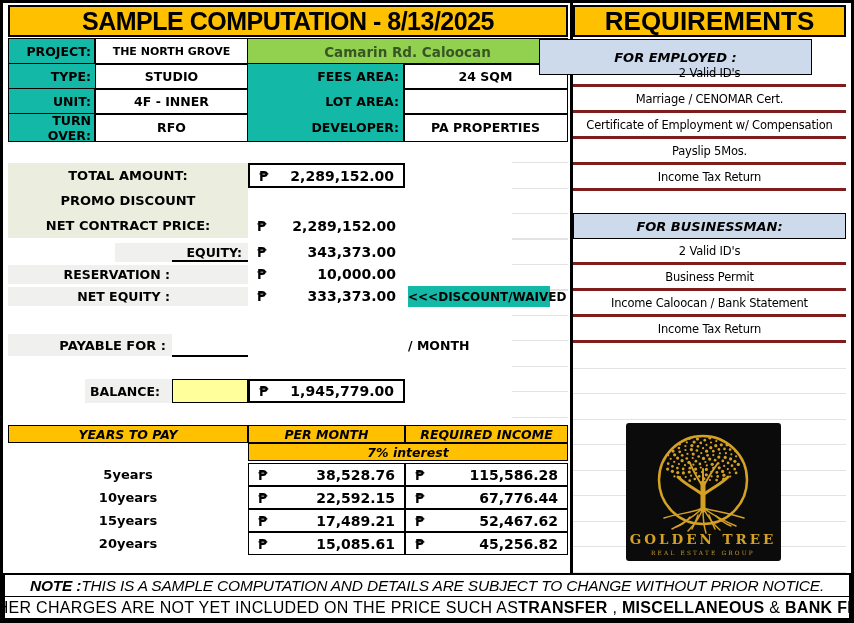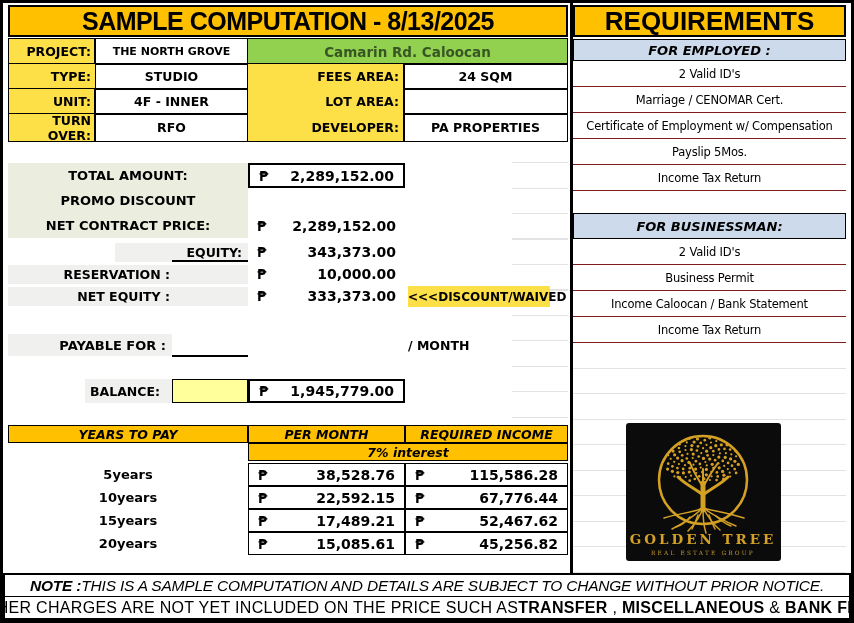--- a/index.html
+++ b/index.html
@@ -5,36 +5,36 @@
   html,body{margin:0;padding:0;background:#fff;}
   .page{position:relative;width:854px;height:623px;background:#fff;overflow:hidden;
         font-family:"DejaVu Sans",sans-serif;color:#000;
         box-shadow:inset 0 0 0 3px #000;}
   .abs{position:absolute;box-sizing:border-box;}
   .cell{display:flex;align-items:center;box-sizing:border-box;}
   .c-center{justify-content:center;text-align:center;}
   .c-right{justify-content:flex-end;text-align:right;}
   .bordered{border:1.5px solid #000;}
   .bordered2{border:2px solid #000;}
-  .yellow{background:#fde047;}
+  .yellow{background:#14b8a6;}
   .orange{background:#FFC000;}
   .green{background:#92D050;}
   .blue{background:#CDDAEC;}
   .cream{background:#EBEEDF;}
   .gray{background:#F0F0EF;}
   .paleyellow{background:#FFFF9C;}
   .b{font-weight:bold;}
   .i{font-style:italic;}
   .title{font-family:"Liberation Sans",sans-serif;font-weight:bold;font-size:25px;letter-spacing:-0.5px;}
   .lbl{font-weight:bold;font-size:12.5px;}
   .money{display:flex;align-items:center;justify-content:space-between;
          padding:0 9px;font-weight:bold;font-size:14px;background:#fff;}
   .money .cur{font-size:13.5px;}
   .ul{background:#000;height:2px;}
-  .req-item{font-size:11.5px;letter-spacing:-0.2px;white-space:nowrap;border-bottom:1px solid #7f1d1d;}
+  .req-item{font-size:11.5px;letter-spacing:-0.2px;white-space:nowrap;border-bottom:3px solid #7f1d1d;}
   .gridlines{background:repeating-linear-gradient(to bottom,#e3e3e3 0 1px,transparent 1px 25.5px);}
   .note-line{font-family:"Liberation Sans",sans-serif;white-space:nowrap;}
   .logo-box{background:#0B0B0B;border-radius:3px;}
   svg text{font-family:"DejaVu Serif",serif;}
 </style>
 </head>
 <body>
 
 <div class="page">
 
@@ -151,21 +151,21 @@
   </div>
   <div class="abs money bordered" style="left:405px;top:532px;width:163px;height:23px;">
     <span class="cur">₱</span>
     <span>45,256.82</span>
   </div>
 
   <div class="abs" style="left:570px;top:3px;width:3px;height:570px;background:#000;"></div>
 
   <div class="abs cell c-center orange bordered2" style="left:573px;top:5px;width:273px;height:32px;font-family:'Liberation Sans',sans-serif;font-weight:bold;font-size:26px;">REQUIREMENTS</div>
 
-  <div class="abs cell c-center blue bordered b i" style="left:573px;top:39px;width:273px;height:22px;font-size:13px;">FOR EMPLOYED :</div>
+  <div class="abs cell c-center blue bordered b i" style="left:539px;top:39px;width:273px;height:36px;font-size:13px;">FOR EMPLOYED :</div>
   <div class="abs cell c-center req-item" style="left:573px;top:61px;width:273px;height:26px;">2 Valid ID's</div>
   <div class="abs cell c-center req-item" style="left:573px;top:87px;width:273px;height:26px;">Marriage / CENOMAR Cert.</div>
   <div class="abs cell c-center req-item" style="left:573px;top:113px;width:273px;height:26px;">Certificate of Employment w/ Compensation</div>
   <div class="abs cell c-center req-item" style="left:573px;top:139px;width:273px;height:26px;">Payslip 5Mos.</div>
   <div class="abs cell c-center req-item" style="left:573px;top:165px;width:273px;height:26px;">Income Tax Return</div>
 
   <div class="abs cell c-center blue bordered b i" style="left:573px;top:213px;width:273px;height:26px;font-size:13px;">FOR BUSINESSMAN:</div>
   <div class="abs cell c-center req-item" style="left:573px;top:239px;width:273px;height:26px;">2 Valid ID's</div>
   <div class="abs cell c-center req-item" style="left:573px;top:265px;width:273px;height:26px;">Business Permit</div>
   <div class="abs cell c-center req-item" style="left:573px;top:291px;width:273px;height:26px;">Income Caloocan / Bank Statement</div>

